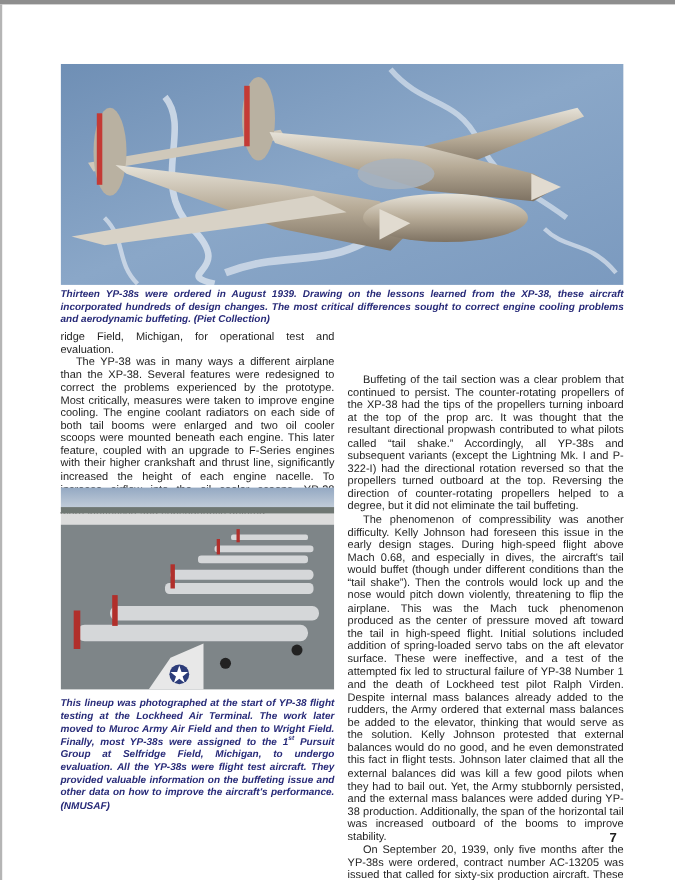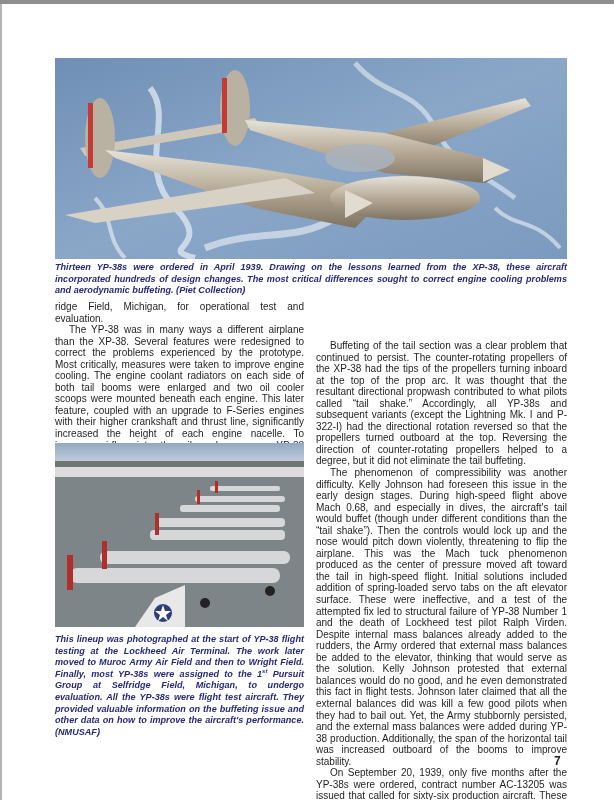--- a/index.html
+++ b/index.html
@@ -66,21 +66,21 @@
     <polygon points="10,157 230,120 260,135 40,165" fill="#d8d2c6"></polygon>
 
     <ellipse cx="350" cy="140" rx="75" ry="22" fill="url(#metal)"></ellipse>
     <ellipse cx="305" cy="100" rx="35" ry="14" fill="#a9b3bd" opacity="0.85"></ellipse>
 
     <polygon points="290,132 318,145 290,160" fill="#e1dbd0"></polygon>
     <polygon points="428,100 455,112 428,124" fill="#e1dbd0"></polygon>
   </svg>
 </div>
 
-<p class="caption" id="caption-top">Thirteen YP-38s were ordered in April 1939. Drawing on the lessons learned from the XP-38, these aircraft incorporated hundreds of design changes. The most critical differences sought to correct engine cooling problems and aerodynamic buffeting. (Piet Collection)</p>
+<p class="caption" id="caption-top">Thirteen YP-38s were ordered in August 1939. Drawing on the lessons learned from the XP-38, these aircraft incorporated hundreds of design changes. The most critical differences sought to correct engine cooling problems and aerodynamic buffeting. (Piet Collection)</p>
 
 <div class="col" id="col-left">
   <p>ridge Field, Michigan, for operational test and evaluation.</p>
   <p class="ind">The YP-38 was in many ways a different airplane than the XP-38. Several features were redesigned to correct the problems experienced by the prototype. Most critically, measures were taken to improve engine cooling. The engine coolant radiators on each side of both tail booms were enlarged and two oil cooler scoops were mounted beneath each engine. This later feature, coupled with an upgrade to F-Series engines with their higher crankshaft and thrust line, significantly increased the height of each engine nacelle. To increase airflow into the oil cooler scoops, YP-38 Number 1 had cuffs on the propeller blades, but these were ineffective and subsequently deleted.</p>
 </div>
 
 <div class="photo" id="photo-lineup">
   <svg viewBox="0 0 249 184" preserveAspectRatio="none">
     <defs>
       <linearGradient id="sky2" x1="0" y1="0" x2="0" y2="1">

